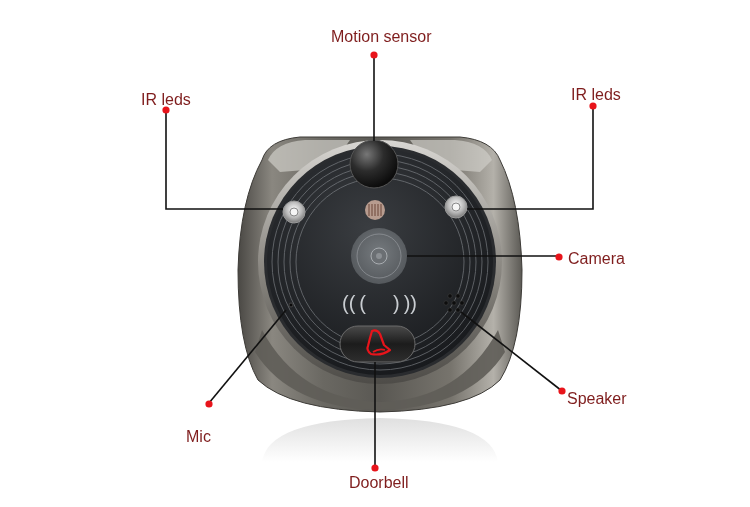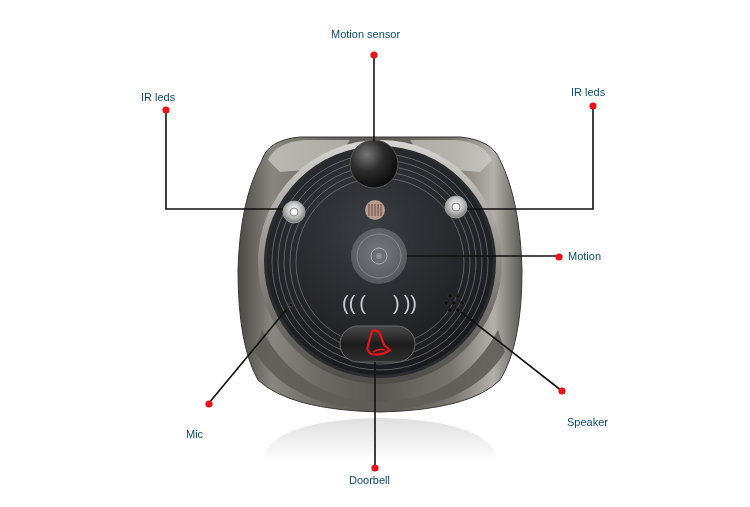--- a/index.html
+++ b/index.html
@@ -1,20 +1,20 @@
 <!DOCTYPE html>
 <html><head>
   <meta charset="utf-8">
   <style>
     html, body { margin: 0; padding: 0; background: #ffffff; }
     body { width: 750px; height: 507px; position: relative; overflow: hidden;
            font-family: "Liberation Sans", sans-serif; }
     .stage { position: absolute; left: 0; top: 0; width: 750px; height: 507px; }
     svg.art { position: absolute; left: 0; top: 0; }
-    .label { position: absolute; font-size: 11px; color: #0c4a6e; white-space: nowrap; line-height: 1; }
+    .label { position: absolute; font-size: 16px; color: #7f1d1d; white-space: nowrap; line-height: 1; }
   </style>
 </head>
 <body>
 
 <div class="stage">
 
   <svg class="art" width="750" height="507" viewBox="0 0 750 507">
     <defs>
       <linearGradient id="bodyGrad" x1="0" y1="0" x2="1" y2="0">
         <stop offset="0" stop-color="#4a4844"></stop>
@@ -142,18 +142,18 @@
       <circle cx="559" cy="257" r="3.6"></circle>
       <circle cx="562" cy="391" r="3.6"></circle>
       <circle cx="209" cy="404" r="3.6"></circle>
       <circle cx="375" cy="468" r="3.6"></circle>
     </g>
   </svg>
 
   <div class="label" style="left:331px; top:29px;">Motion sensor</div>
   <div class="label" style="left:141px; top:92px;">IR leds</div>
   <div class="label" style="left:571px; top:87px;">IR leds</div>
-  <div class="label" style="left:568px; top:251px;">Motion</div>
-  <div class="label" style="left:567px; top:391px;margin-top:26px;">Speaker</div>
+  <div class="label" style="left:568px; top:251px;">Camera</div>
+  <div class="label" style="left:567px; top:391px;">Speaker</div>
   <div class="label" style="left:186px; top:429px;">Mic</div>
   <div class="label" style="left:349px; top:475px;text-align:right;">Doorbell</div>
 
 </div>
 
 </body></html>

